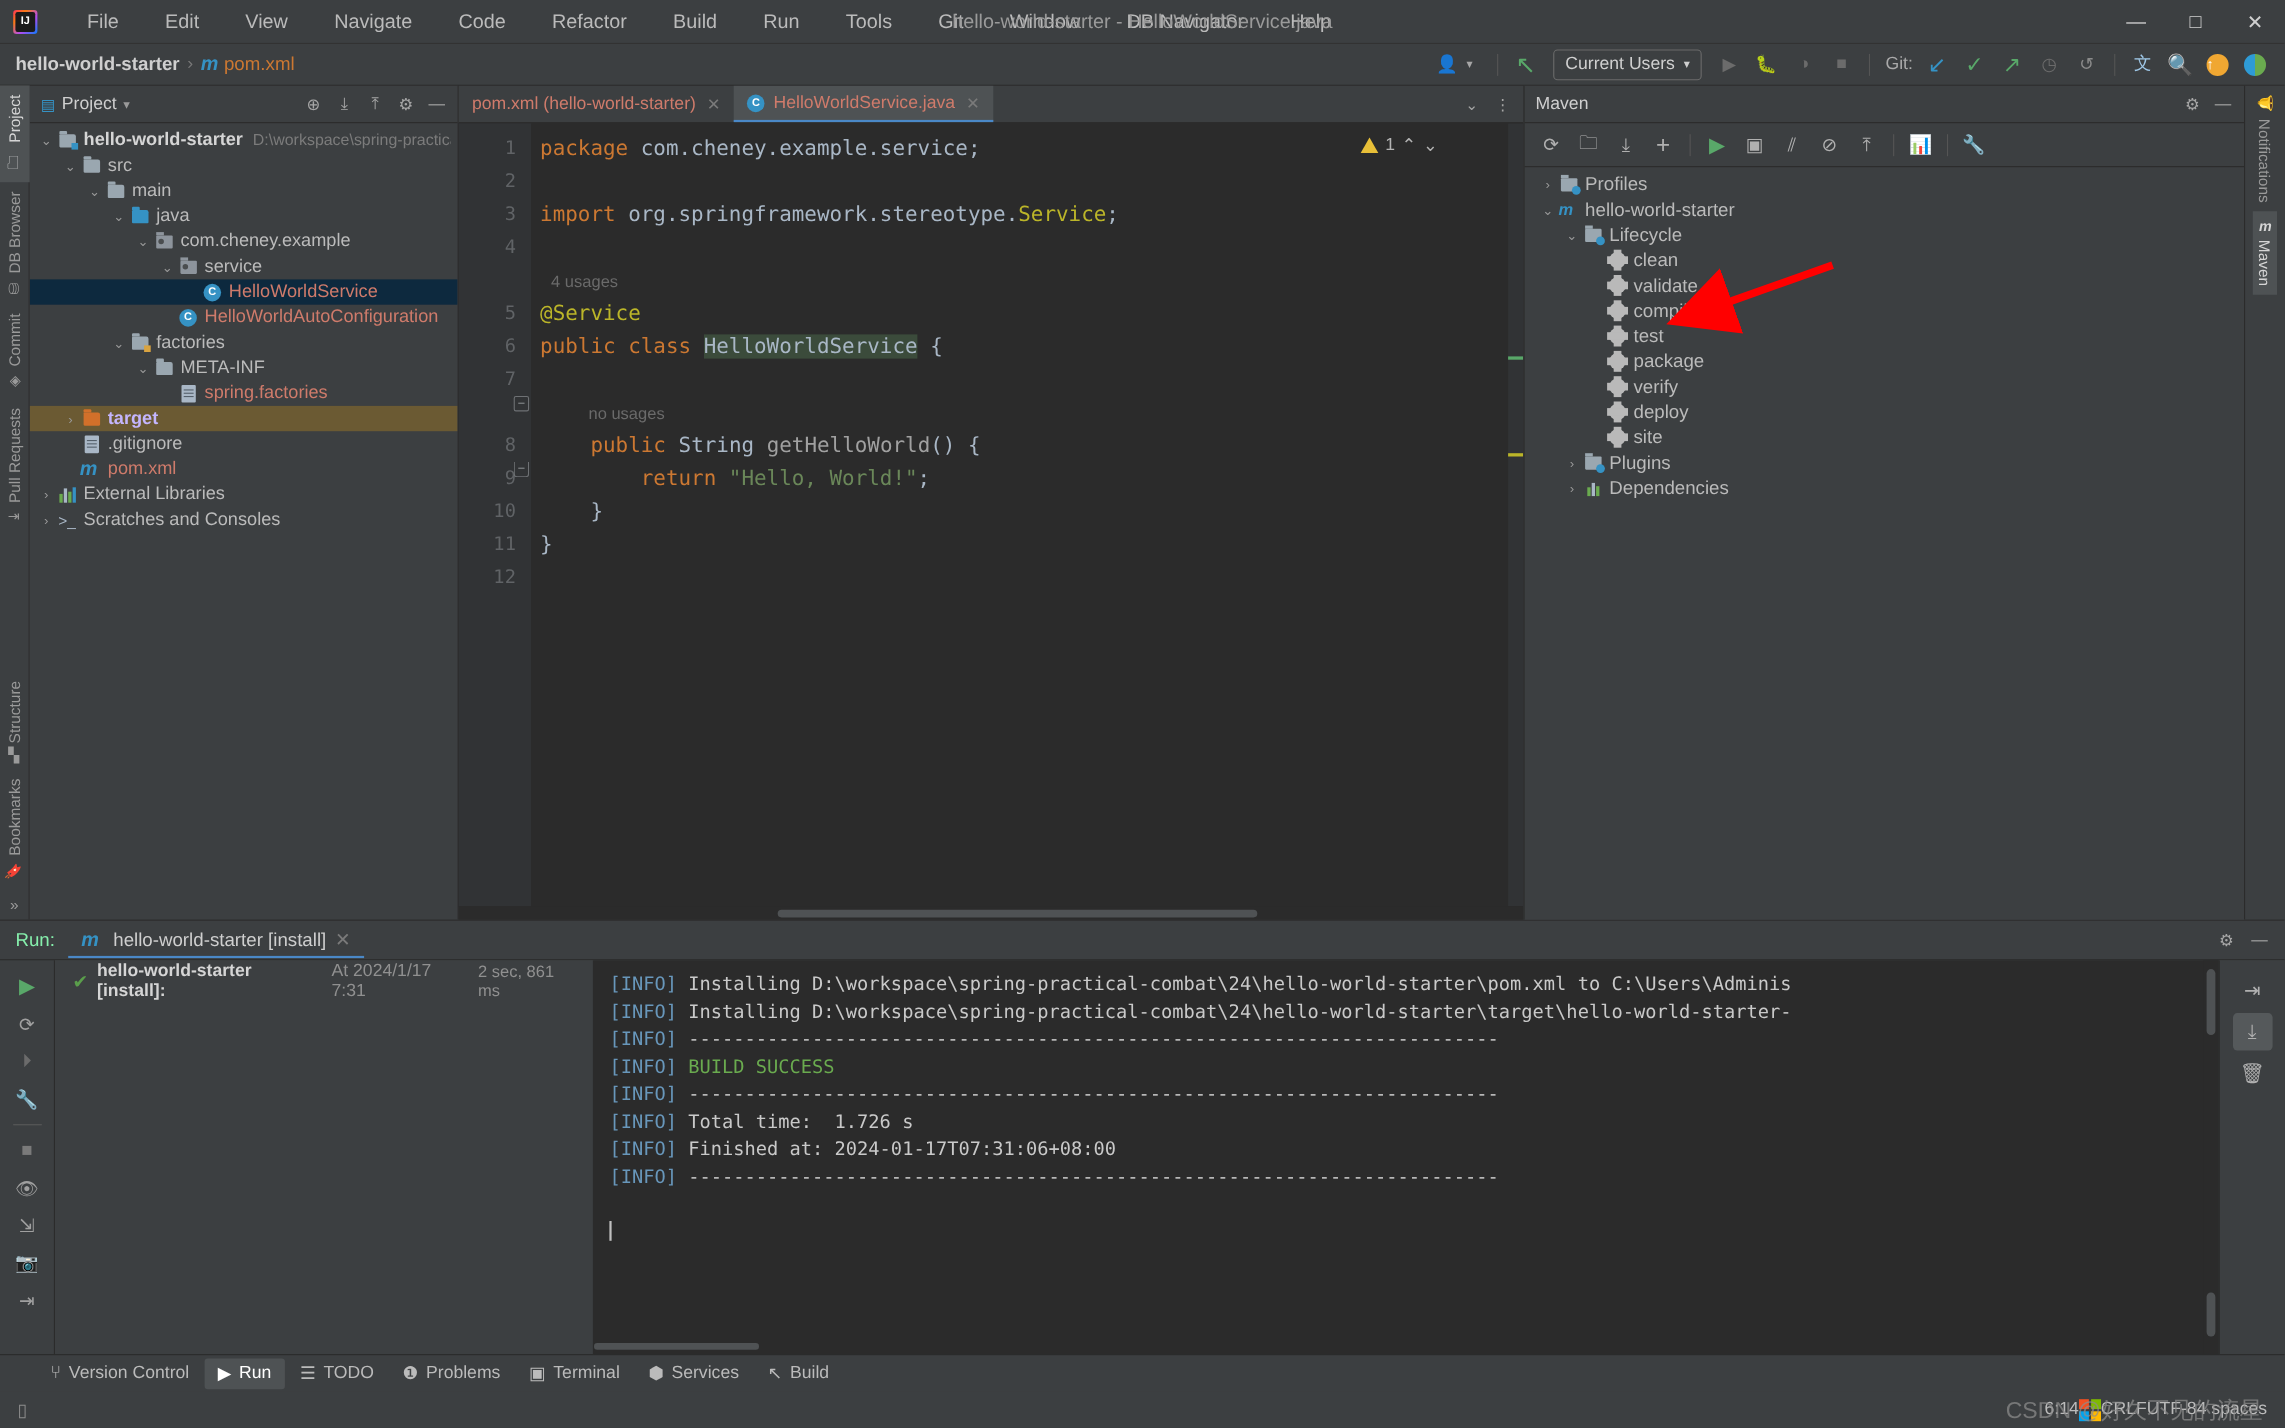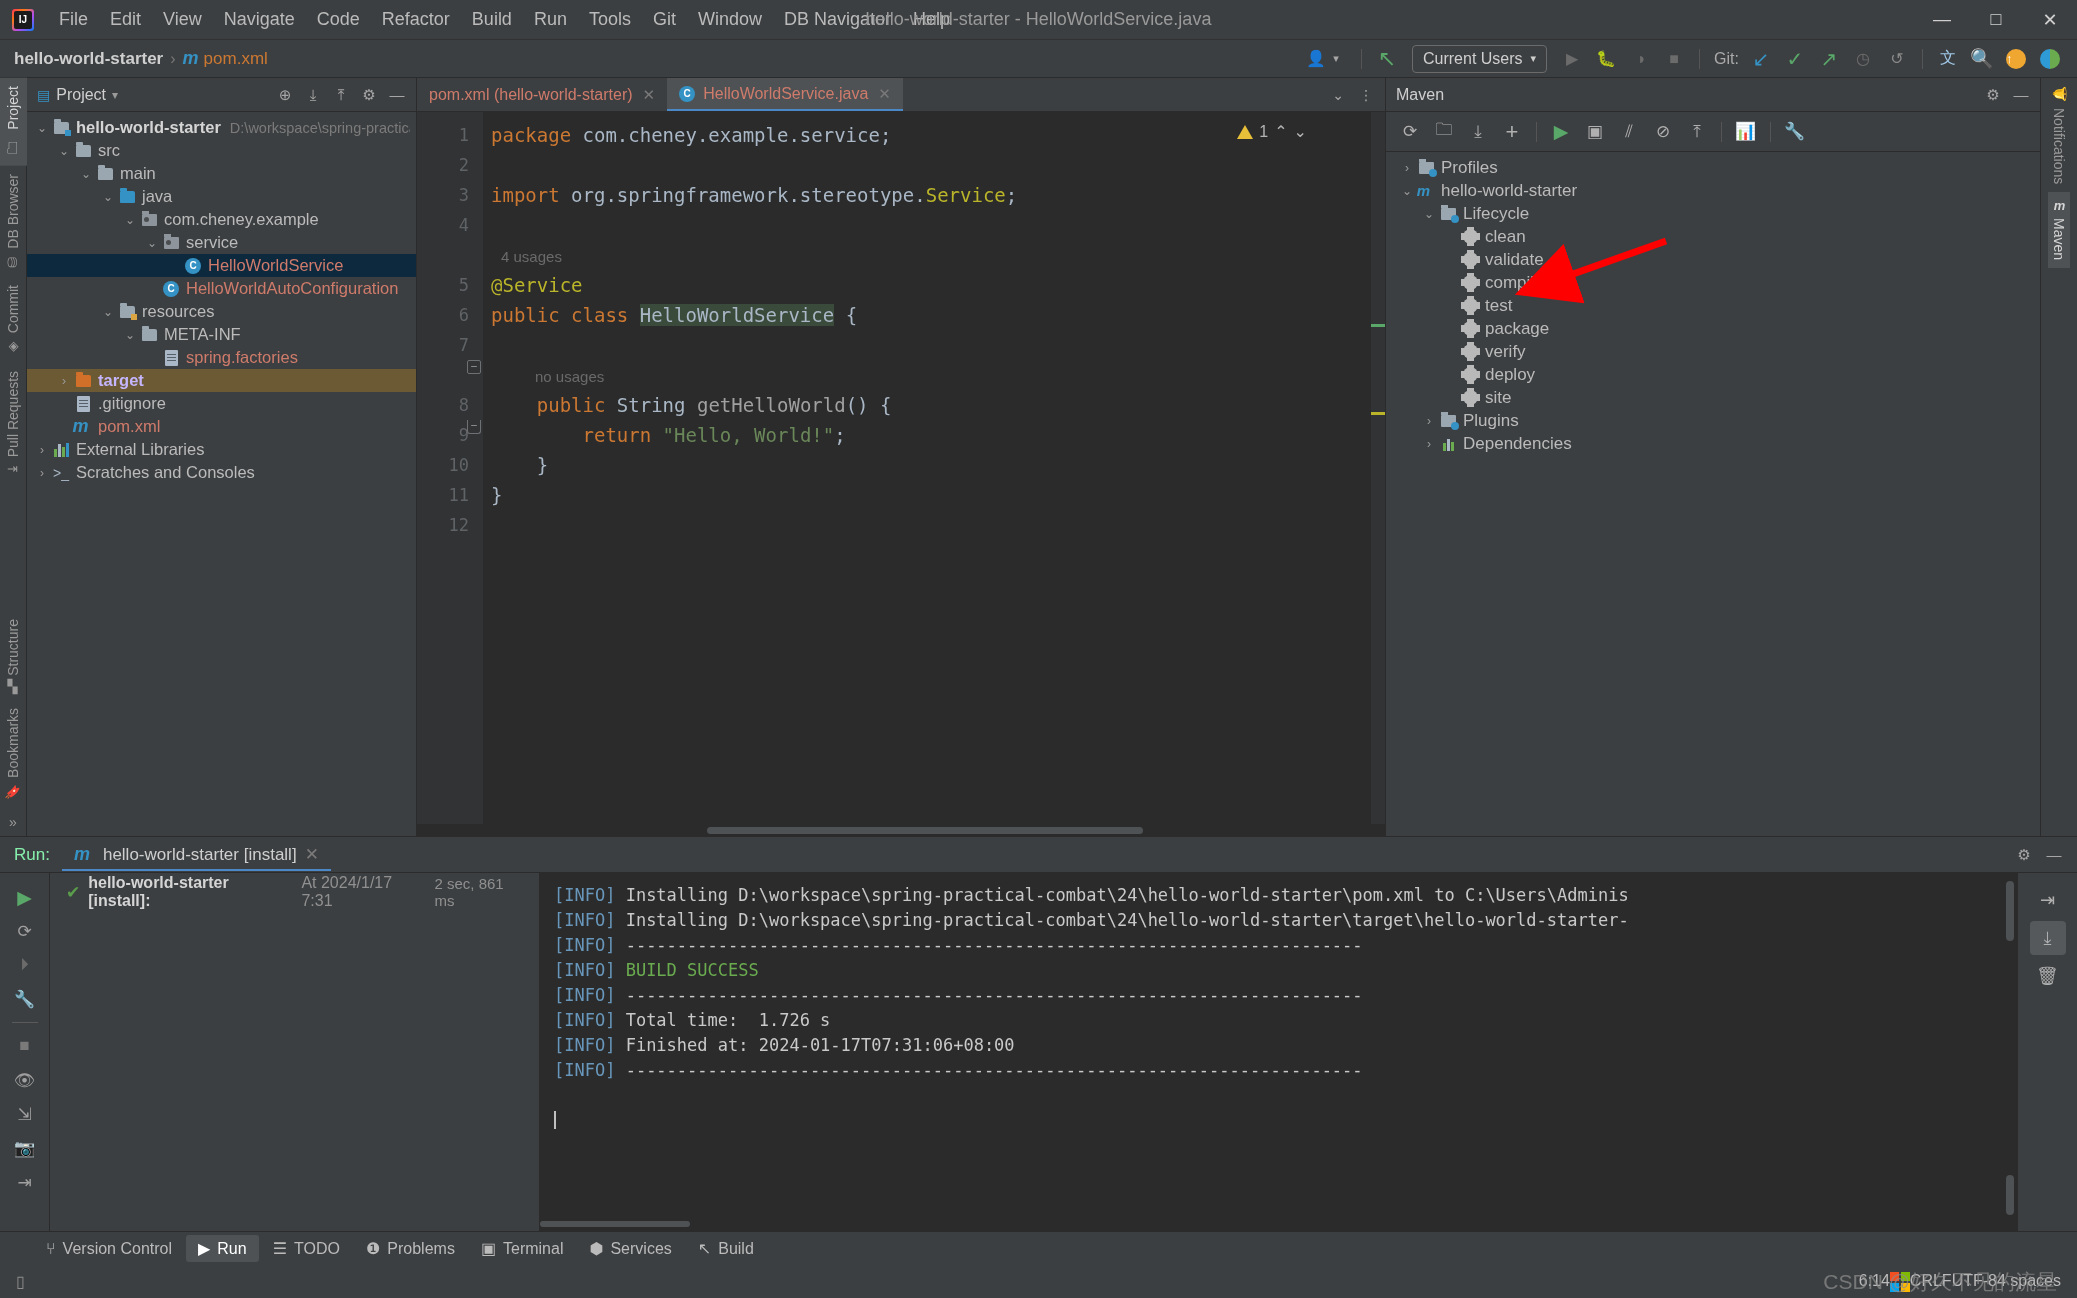--- a/index.html
+++ b/index.html
@@ -15,20 +15,21 @@
     background: #3c3f41;
     display: flex; flex-direction: column;
   }
 
   
   .menubar {
     height: 40px; background: #3c3f41;
     display: flex; align-items: center;
     position: relative; flex: 0 0 40px;
     border-bottom: 1px solid #323232;
+    gap: 20px;
   }
   .ij-logo {
     width: 22px; height: 22px; margin-left: 12px; margin-right: 14px;
     border-radius: 3px; flex: 0 0 auto;
     background: linear-gradient(135deg,#fe315d 0%,#f97a12 28%,#b24cf0 62%,#087cfa 100%);
     position: relative;
   }
   .ij-logo::after {
     content: "IJ"; position: absolute; inset: 2px;
     background: #1b1b1b; border-radius: 2px;
@@ -443,21 +444,21 @@
           <span class="name-red">HelloWorldAutoConfiguration</span>
         </div>
 
         <div class="row" style="padding-left:72px;">
           <span class="chev">⌄</span>
           <span class="ico">
               <span class="folder">
                 <span class="badge yellow"></span>
               </span>
             </span>
-          <span>resources</span>
+          <span>factories</span>
         </div>
 
         <div class="row" style="padding-left:94px;">
           <span class="chev">⌄</span>
           <span class="ico">
               <span class="folder"></span>
             </span>
           <span>META-INF</span>
         </div>
 

